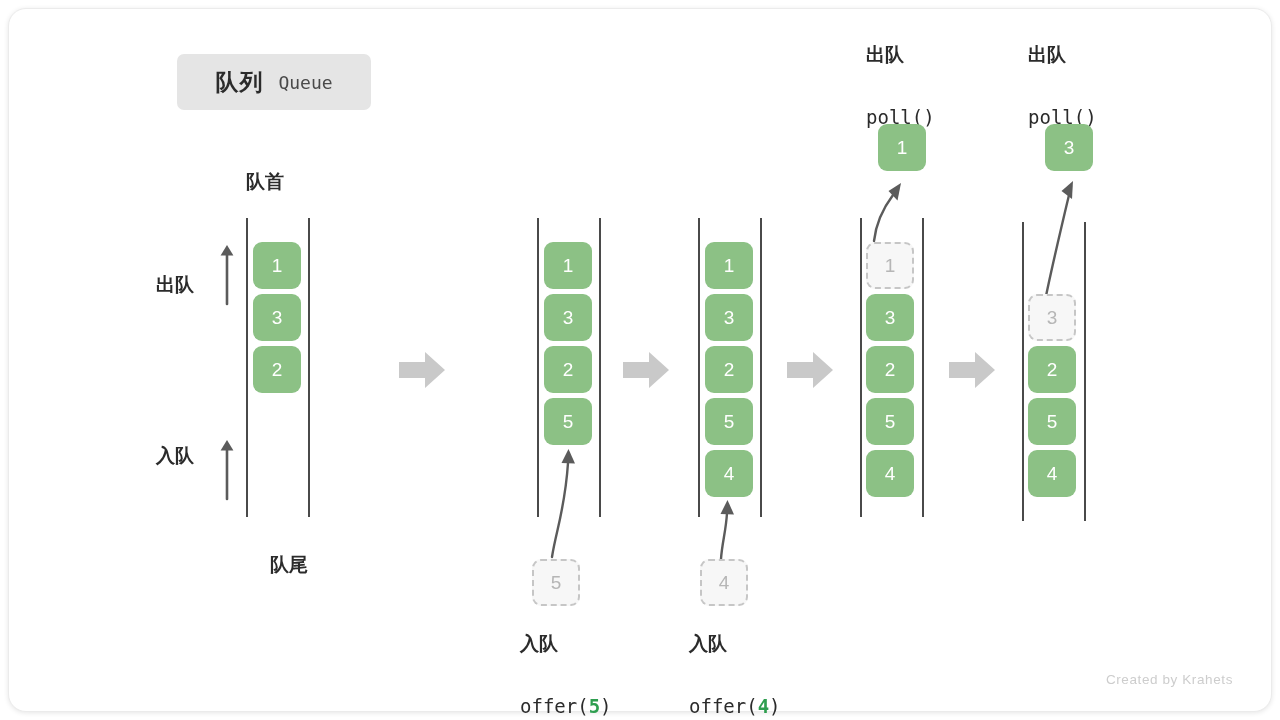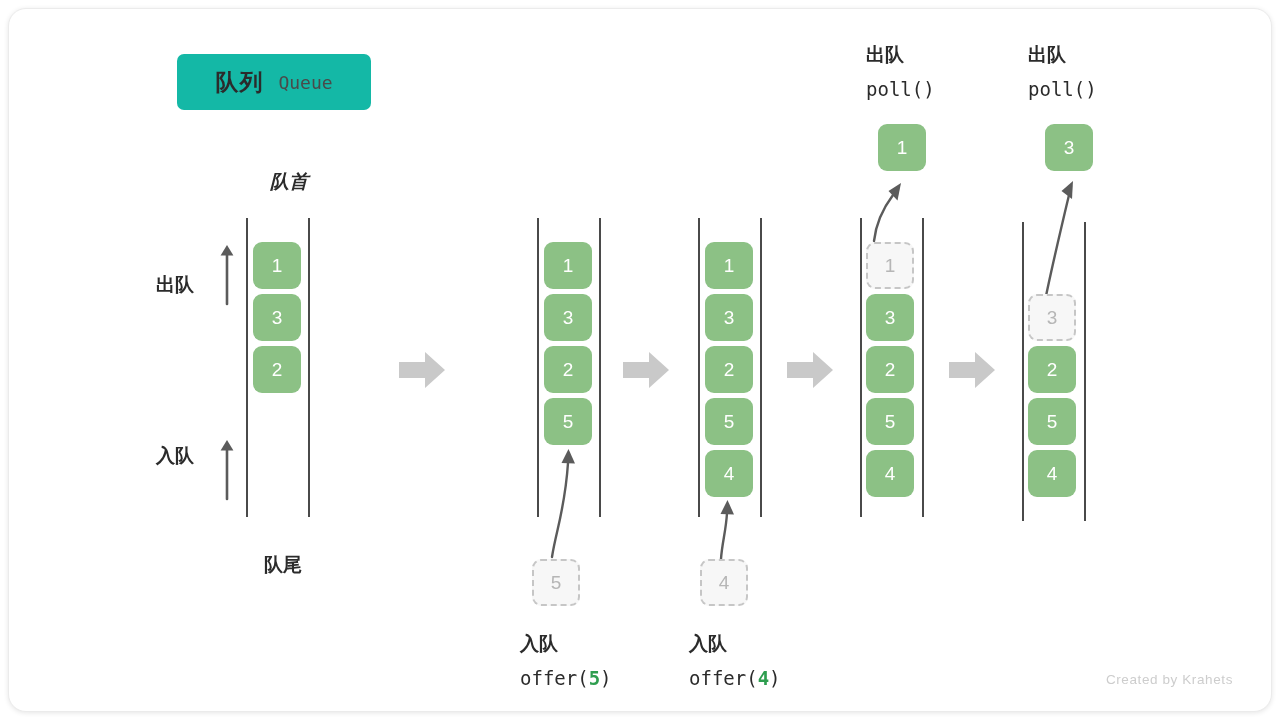--- a/index.html
+++ b/index.html
@@ -30,21 +30,21 @@
     box-shadow: 0 1px 5px rgba(0,0,0,0.10);
   }
 
   
   .title-badge {
     position: absolute;
     left: 168px;
     top: 45px;
     width: 194px;
     height: 56px;
-    background: #14b8a6;
+    background: #e5e5e5;
     border-radius: 7px;
     display: flex;
     align-items: center;
     justify-content: center;
     gap: 15px;
   }
   .title-cn {
     font-size: 23px;
     font-weight: bold;
     color: #2b2b2b;
@@ -74,20 +74,21 @@
     display: block;
     font-size: 19px;
     font-weight: bold;
     color: #2b2b2b;
   }
   .op-code {
     display: block;
     font-family: "DejaVu Sans Mono", "Liberation Mono", monospace;
     font-size: 19px;
     color: #2b2b2b;
+    margin-top: 28px;
   }
   .op-code .arg { color: #2e9e4f; font-weight: bold; }
 
   
   .rail {
     position: absolute;
     width: 1.6px;
     background: #4a4a4a;
   }
 
@@ -153,22 +154,22 @@
 <body>
 
 <div id="stage">
   <div class="card">
 
     <div class="title-badge">
       <span class="title-cn">队列</span>
       <span class="title-en">Queue</span>
     </div>
 
-    <div class="lbl" style="left:237px; top:160px; width:62px; text-align:right;font-style:italic;">队首</div>
-    <div class="lbl" style="left:243px; top:543px; width:62px; text-align:center;">队尾</div>
+    <div class="lbl" style="left:237px; top:160px; width:62px; text-align:left;">队首</div>
+    <div class="lbl" style="left:237px; top:543px; width:62px; text-align:right;">队尾</div>
 
     <div class="lbl" style="left:147px; top:263px;">出队</div>
     <div class="dir-arrow" style="left:209px; top:233px;">
       <svg viewBox="0 0 18 64" fill="none">
         <path d="M9 62 L9 10" stroke="currentColor" stroke-width="2.6" stroke-linecap="round"></path>
         <path d="M9 3 L2.6 13.5 L15.4 13.5 Z" fill="currentColor"></path>
       </svg>
     </div>
 
     <div class="lbl" style="left:147px; top:434px;">入队</div>

